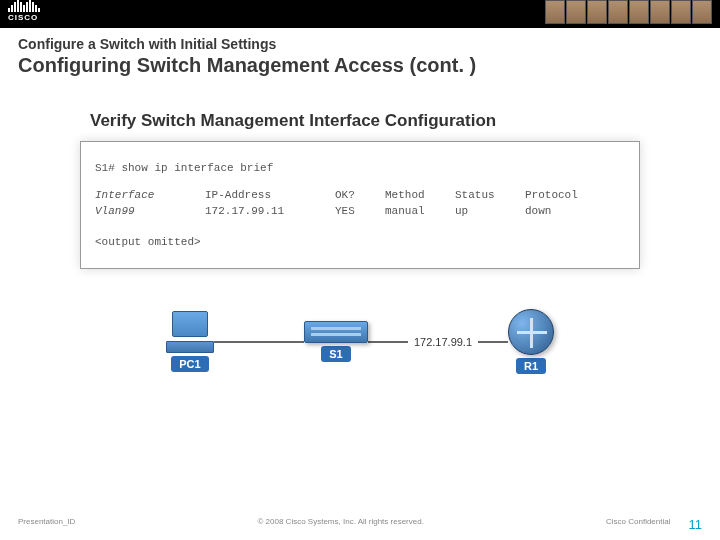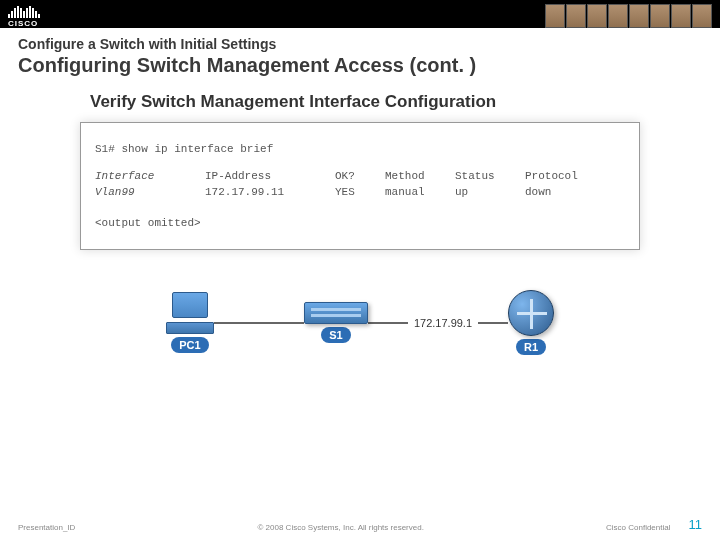--- a/index.html
+++ b/index.html
@@ -1,33 +1,33 @@
 <!DOCTYPE html>
 <html><head>
 <meta charset="utf-8">
 <style>
   * { box-sizing: border-box; margin: 0; padding: 0; }
   html, body { width: 720px; height: 540px; font-family: Arial, Helvetica, sans-serif; background: #fff; }
   .slide { width: 720px; height: 540px; position: relative; }
 
   
-  .topbar { height: 28px; background: #000; display: flex; align-items: flex-end; justify-content: space-between; padding: 0 8px; }
+  .topbar { height: 28px; background: #000; display: flex; align-items: flex-start; justify-content: space-between; padding: 0 8px; }
   .logo { display: flex; flex-direction: column; align-items: flex-start; }
   .logo-bars { display: flex; gap: 1px; height: 12px; align-items: flex-end; }
   .logo-bars span { display: block; width: 2px; background: #fff; }
   .logo-txt { color: #fff; font-size: 8px; font-weight: bold; letter-spacing: 1px; margin-top: 1px; }
   .people-strip { display: flex; gap: 1px; height: 24px; }
   .people-strip div { width: 20px; height: 24px; background: linear-gradient(#b09070, #907050); border: 1px solid #555; }
 
   
   .kicker { font-size: 14px; font-weight: bold; color: #3a3a3a; padding: 8px 18px 2px; }
   .title  { font-size: 20px; font-weight: bold; color: #3a3a3a; padding: 0 18px; line-height: 1.1; }
 
   
-  .panel-area { margin: 16px auto 0; width: 560px; }
+  .panel-area { margin: 35px auto 0; width: 560px; }
   .panel-title { font-size: 17px; color: #333; margin: 0 0 10px 10px; font-weight: bold; }
 
   .cli-box {
     border: 1px solid #999;
     box-shadow: 0 0 10px rgba(0,0,0,.15);
     padding: 18px 14px;
     font-family: "Courier New", monospace;
     font-size: 11px;
     color: #555;
     line-height: 1.5;
@@ -39,41 +39,41 @@
   .col2 { width: 130px; }
   .col3 { width: 50px; }
   .col4 { width: 70px; }
   .col5 { width: 70px; }
   .col6 { width: 80px; }
   .cmdline { margin-bottom: 10px; }
 
   
   .topo { margin-top: 40px; display: flex; align-items: center; justify-content: center; gap: 0; }
   .device { display: flex; flex-direction: column; align-items: center; }
-  .device-label { font-size: 11px; font-weight: bold; color: #fff; background: #2c6db5; padding: 2px 8px; border-radius: 8px; margin-top: 3px; }
+  .device-label { font-size: 11px; font-weight: bold; color: #fff; background: #2c6db5; padding: 2px 8px; border-radius: 3px; margin-top: 3px; }
   .link-line { width: 90px; height: 2px; background: #666; }
   .ip-label { font-size: 11px; color: #333; margin: 0 6px; white-space: nowrap; }
 
   
   .pc-icon { width: 48px; height: 42px; position: relative; }
   .pc-mon { position: absolute; top: 0; left: 6px; width: 36px; height: 26px; background: linear-gradient(#6aa8e6,#4a87c5); border: 1px solid #2c5a8c; border-radius: 2px; }
   .pc-base { position: absolute; bottom: 0; left: 0; width: 48px; height: 12px; background: linear-gradient(#5b94d1,#3f76ad); border: 1px solid #2c5a8c; border-radius: 1px; }
 
   .sw-icon { width: 64px; height: 22px; background: linear-gradient(#6aa8e6,#3f76ad); border: 1px solid #2c5a8c; border-radius: 2px; box-shadow: 2px 2px 4px rgba(0,0,0,.3); position: relative; }
   .sw-icon::after { content:""; position:absolute; left:6px; top:5px; right:6px; height:3px; background:#a9cdef; box-shadow: 0 6px 0 #a9cdef; }
 
   .rt-icon { width: 46px; height: 46px; border-radius: 50%; background: radial-gradient(circle at 30% 30%, #7db5ec, #2c5a8c); border: 1px solid #1d3c5e; box-shadow: 2px 2px 5px rgba(0,0,0,.3); position: relative; }
   .rt-icon::before, .rt-icon::after { content:""; position:absolute; background:#cfe4f7; }
   .rt-icon::before { left:8px; top:21px; width:30px; height:3px; }
   .rt-icon::after  { left:21px; top:8px; width:3px; height:30px; }
 
   
   .footer {
     position: absolute; left: 0; right: 0; bottom: 8px;
-    display: flex; justify-content: space-between; align-items: flex-end;
+    display: flex; justify-content: space-between; align-items: flex-start;
     font-size: 8px; color: #8a8a8a; padding: 0 18px;
   }
   .footer .mid { flex: 1; text-align: center; }
   .footer .pg  { color: #0aa0c8; font-size: 13px; margin-left: 18px; }
 </style>
 </head>
 <body>
 
 <div class="slide">
 

